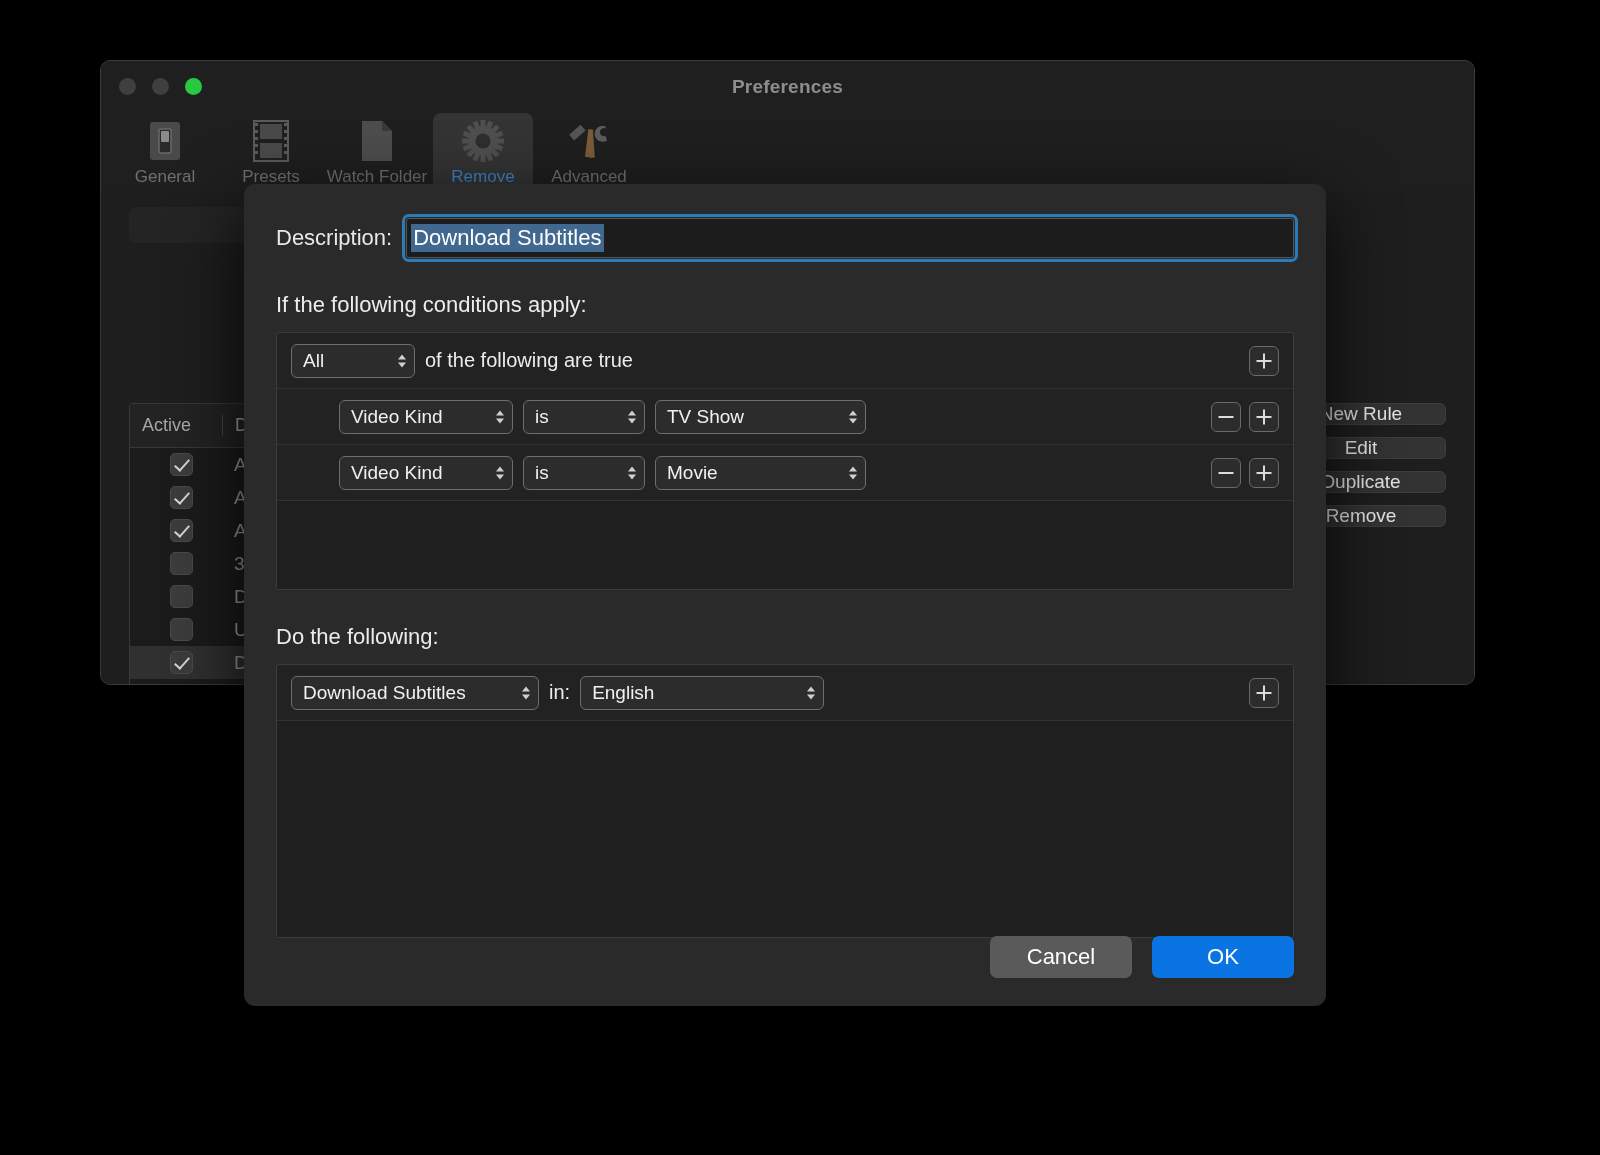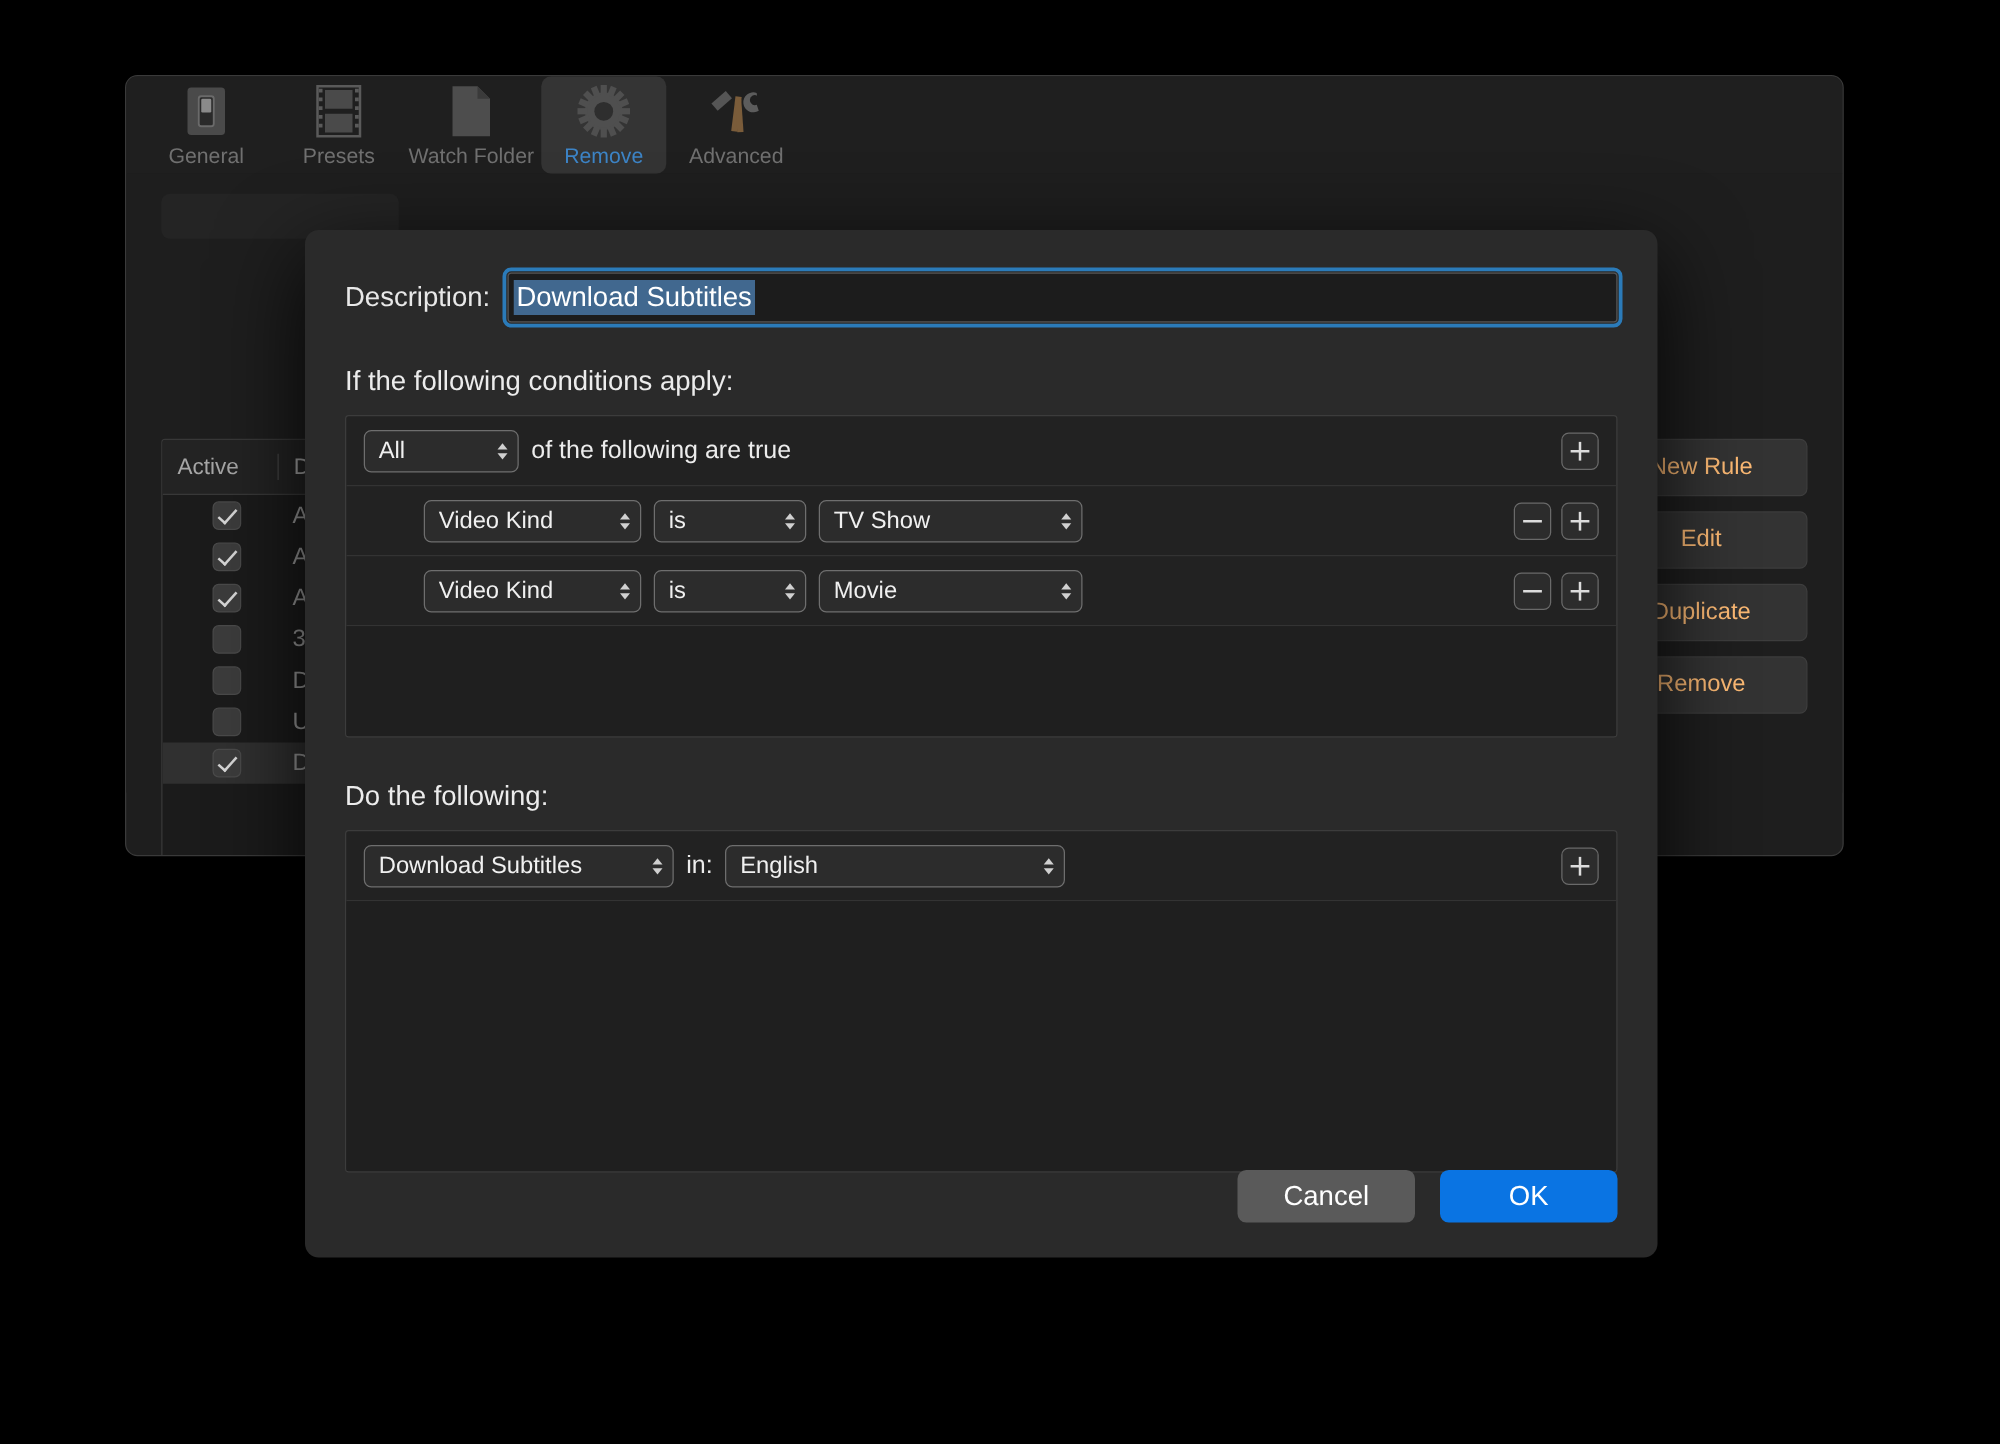--- a/index.html
+++ b/index.html
@@ -137,25 +137,25 @@
   .side-buttons {
     position: absolute;
     right: 28px;
     top: 212px;
     width: 170px;
     display: flex;
     flex-direction: column;
     gap: 12px;
   }
   .side-btn {
-    height: 46px;
+    height: 22px;
     background: #333333;
     border-radius: 6px;
     border: 1px solid #3d3d3d;
-    color: #fdba74;
+    color: #e5e5e5;
     font-size: 19px;
     display: flex;
     align-items: center;
     justify-content: center;
   }
   .side-spacer { height: 70px; }
 
   
   .sheet {
     position: absolute;
@@ -245,21 +245,21 @@
     border-right: 4.5px solid transparent;
   }
   .popup .chev i.up   { border-bottom: 5px solid #d0d0d0; }
   .popup .chev i.down { border-top: 5px solid #d0d0d0; }
 
   .w-all   { width: 124px; }
   .w-field { width: 174px; }
   .w-op    { width: 122px; }
   .w-val   { width: 211px; }
   .w-act   { width: 248px; }
-  .w-lang  { width: 272px; }
+  .w-lang  { width: 244px; }
 
   .row-text { font-size: 20px; color: #ececec; }
 
   .spacer { flex: 1; }
 
   .rbtn {
     width: 30px; height: 30px;
     border: 1px solid #6a6a6a;
     border-radius: 6px;
     background: #2c2c2c;
@@ -305,20 +305,28 @@
     color: #ffffff;
   }
   .dlg-btn.cancel { background: #5a5a5a; }
   .dlg-btn.ok { background: #0a74e3; }
 </style>
 </head>
 <body>
 
 <div class="prefs-window">
 
+  <div class="titlebar">
+    <div class="traffic">
+      <span class="light close"></span>
+      <span class="light min"></span>
+      <span class="light zoom"></span>
+    </div>
+    <div class="window-title">Preferences</div>
+  </div>
 
   <div class="toolbar">
 
     <div class="tb-item">
       <span class="tb-icon">
         <svg width="36" height="42" viewBox="0 0 36 42">
           <rect x="3" y="2" width="30" height="38" rx="3" fill="#4a4a4a"></rect>
           <rect x="12" y="9" width="12" height="24" rx="2" fill="#2a2a2a" stroke="#6a6a6a" stroke-width="1.5"></rect>
           <rect x="14" y="11" width="8" height="11" rx="1" fill="#8a8a8a"></rect>
         </svg>

